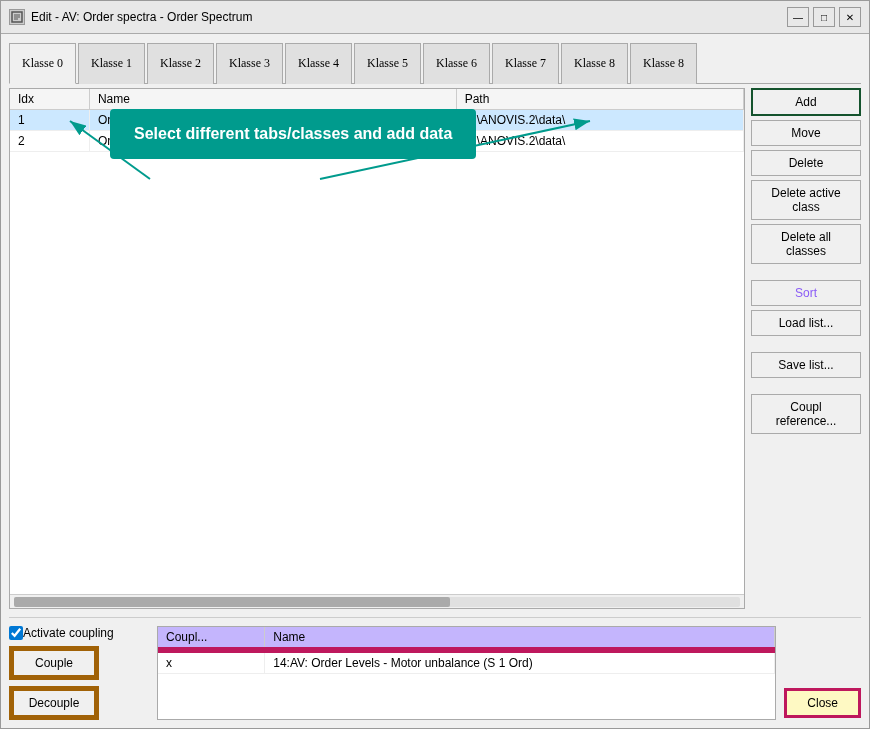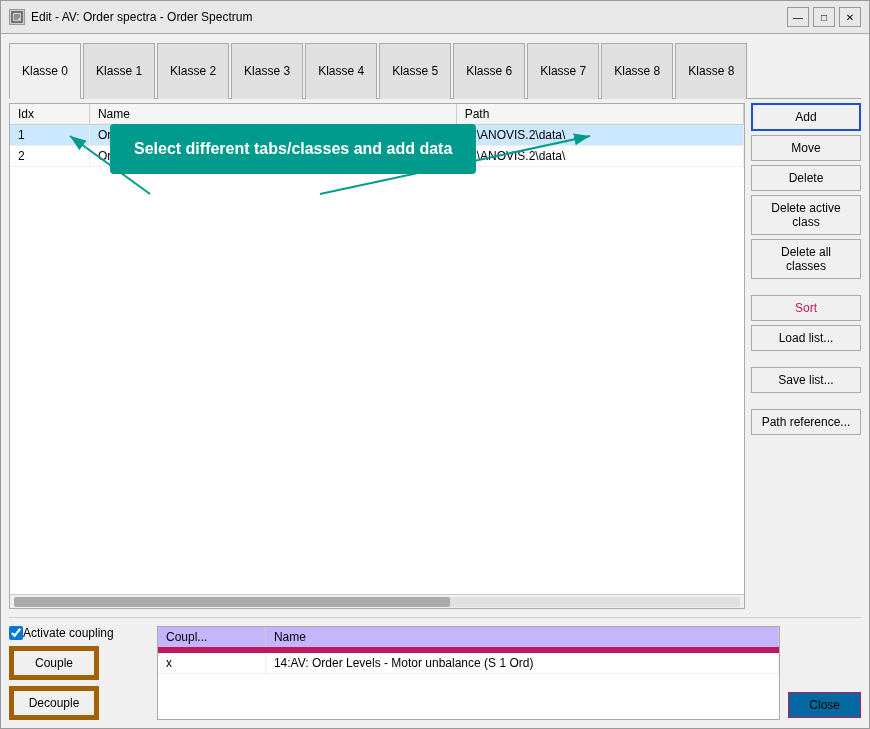--- a/index.html
+++ b/index.html
@@ -72,29 +72,30 @@
       padding: 8px;
     }
 
     
     .tab-bar {
       display: flex;
       border-bottom: 1px solid #aaa;
       margin-bottom: 4px;
     }
     .tab {
-      padding: 20px 12px;
+      padding: 12px 12px;
       border: 1px solid #aaa;
       border-bottom: none;
       background: #e0e0e0;
       cursor: pointer;
       font-size: 12px;
       margin-right: 2px;
       position: relative;
       top: 1px;
+      font-family: Liberation Serif, serif;
     }
     .tab.active {
       background: #f0f0f0;
       border-bottom: 1px solid #f0f0f0;
       z-index: 1;
     }
 
     
     .main-layout {
       display: flex;
@@ -190,23 +191,23 @@
     }
     .sidebar-btn {
       padding: 5px 8px;
       border: 1px solid #aaa;
       background: #f0f0f0;
       cursor: pointer;
       font-size: 12px;
       text-align: center;
       width: 100%;
     }
-    .sidebar-btn:disabled { color: #be185d; cursor: default; }
+    .sidebar-btn:disabled { color: #8b5cf6; cursor: default; }
     .sidebar-btn.active-border {
-      border: 2px solid #1d4ed8;
+      border: 2px solid #14532d;
     }
     .sidebar-spacer { height: 8px; }
 
     
     .bottom-section {
       display: flex;
       gap: 8px;
       margin-top: 8px;
       border-top: 1px solid #ccc;
       padding-top: 8px;
@@ -261,22 +262,22 @@
       border-right: 1px solid #eee;
     }
 
     .bottom-right {
       display: flex;
       align-items: flex-end;
       padding-bottom: 2px;
     }
     .close-btn {
       padding: 5px 20px;
-      border: 1px solid #be185d;
-      background: #0369a1;
+      border: 3px solid #be185d;
+      background: #fef9c3;
       cursor: pointer;
       font-size: 12px;
     }
 
     
     svg.arrows {
       position: absolute;
       top: 0;
       left: 0;
       width: 100%;
@@ -384,21 +385,21 @@
           <button class="sidebar-btn">Delete active
 class</button>
           <button class="sidebar-btn">Delete all
 classes</button>
           <div class="sidebar-spacer"></div>
           <button class="sidebar-btn" disabled="">Sort</button>
           <button class="sidebar-btn">Load list...</button>
           <div class="sidebar-spacer"></div>
           <button class="sidebar-btn">Save list...</button>
           <div class="sidebar-spacer"></div>
-          <button class="sidebar-btn">Path
+          <button class="sidebar-btn">Coupl
 reference...</button>
         </div>
     </div>
 
     <div class="bottom-section">
       <div class="coupling-left">
         <div class="checkbox-row">
           <input type="checkbox" id="coupling-cb" checked="" style="">
           <label for="coupling-cb">Activate coupling</label>
         </div>

